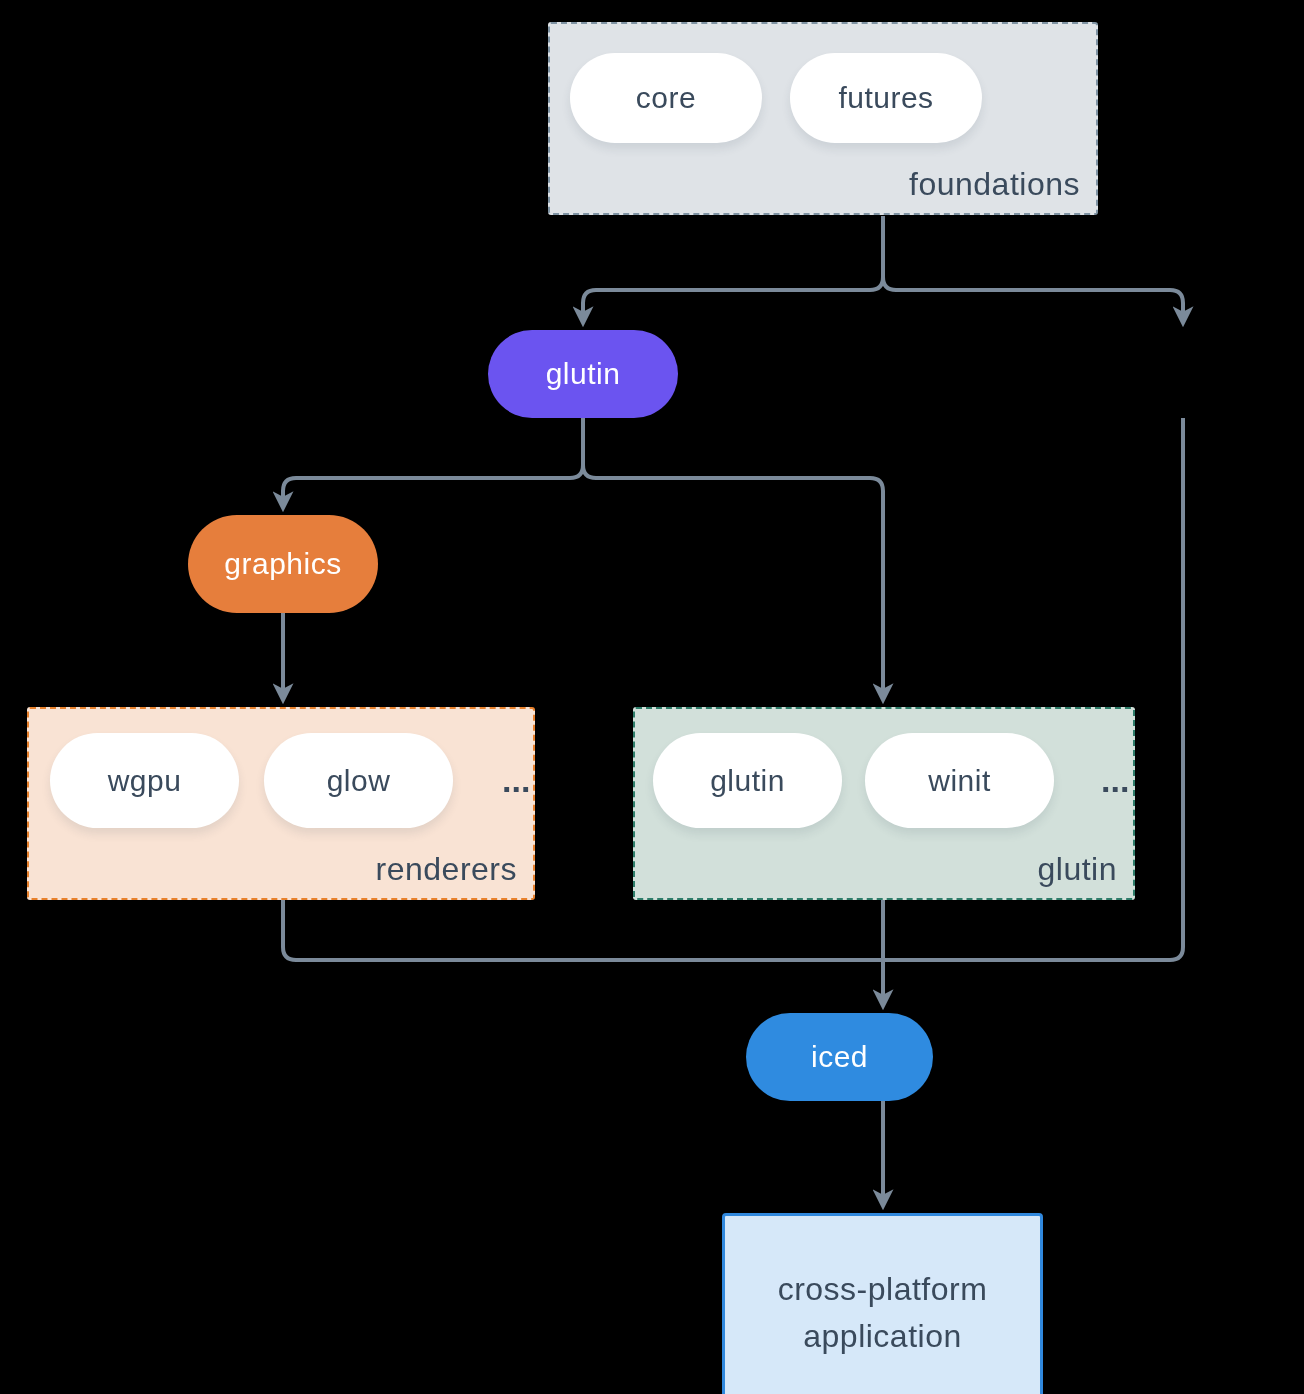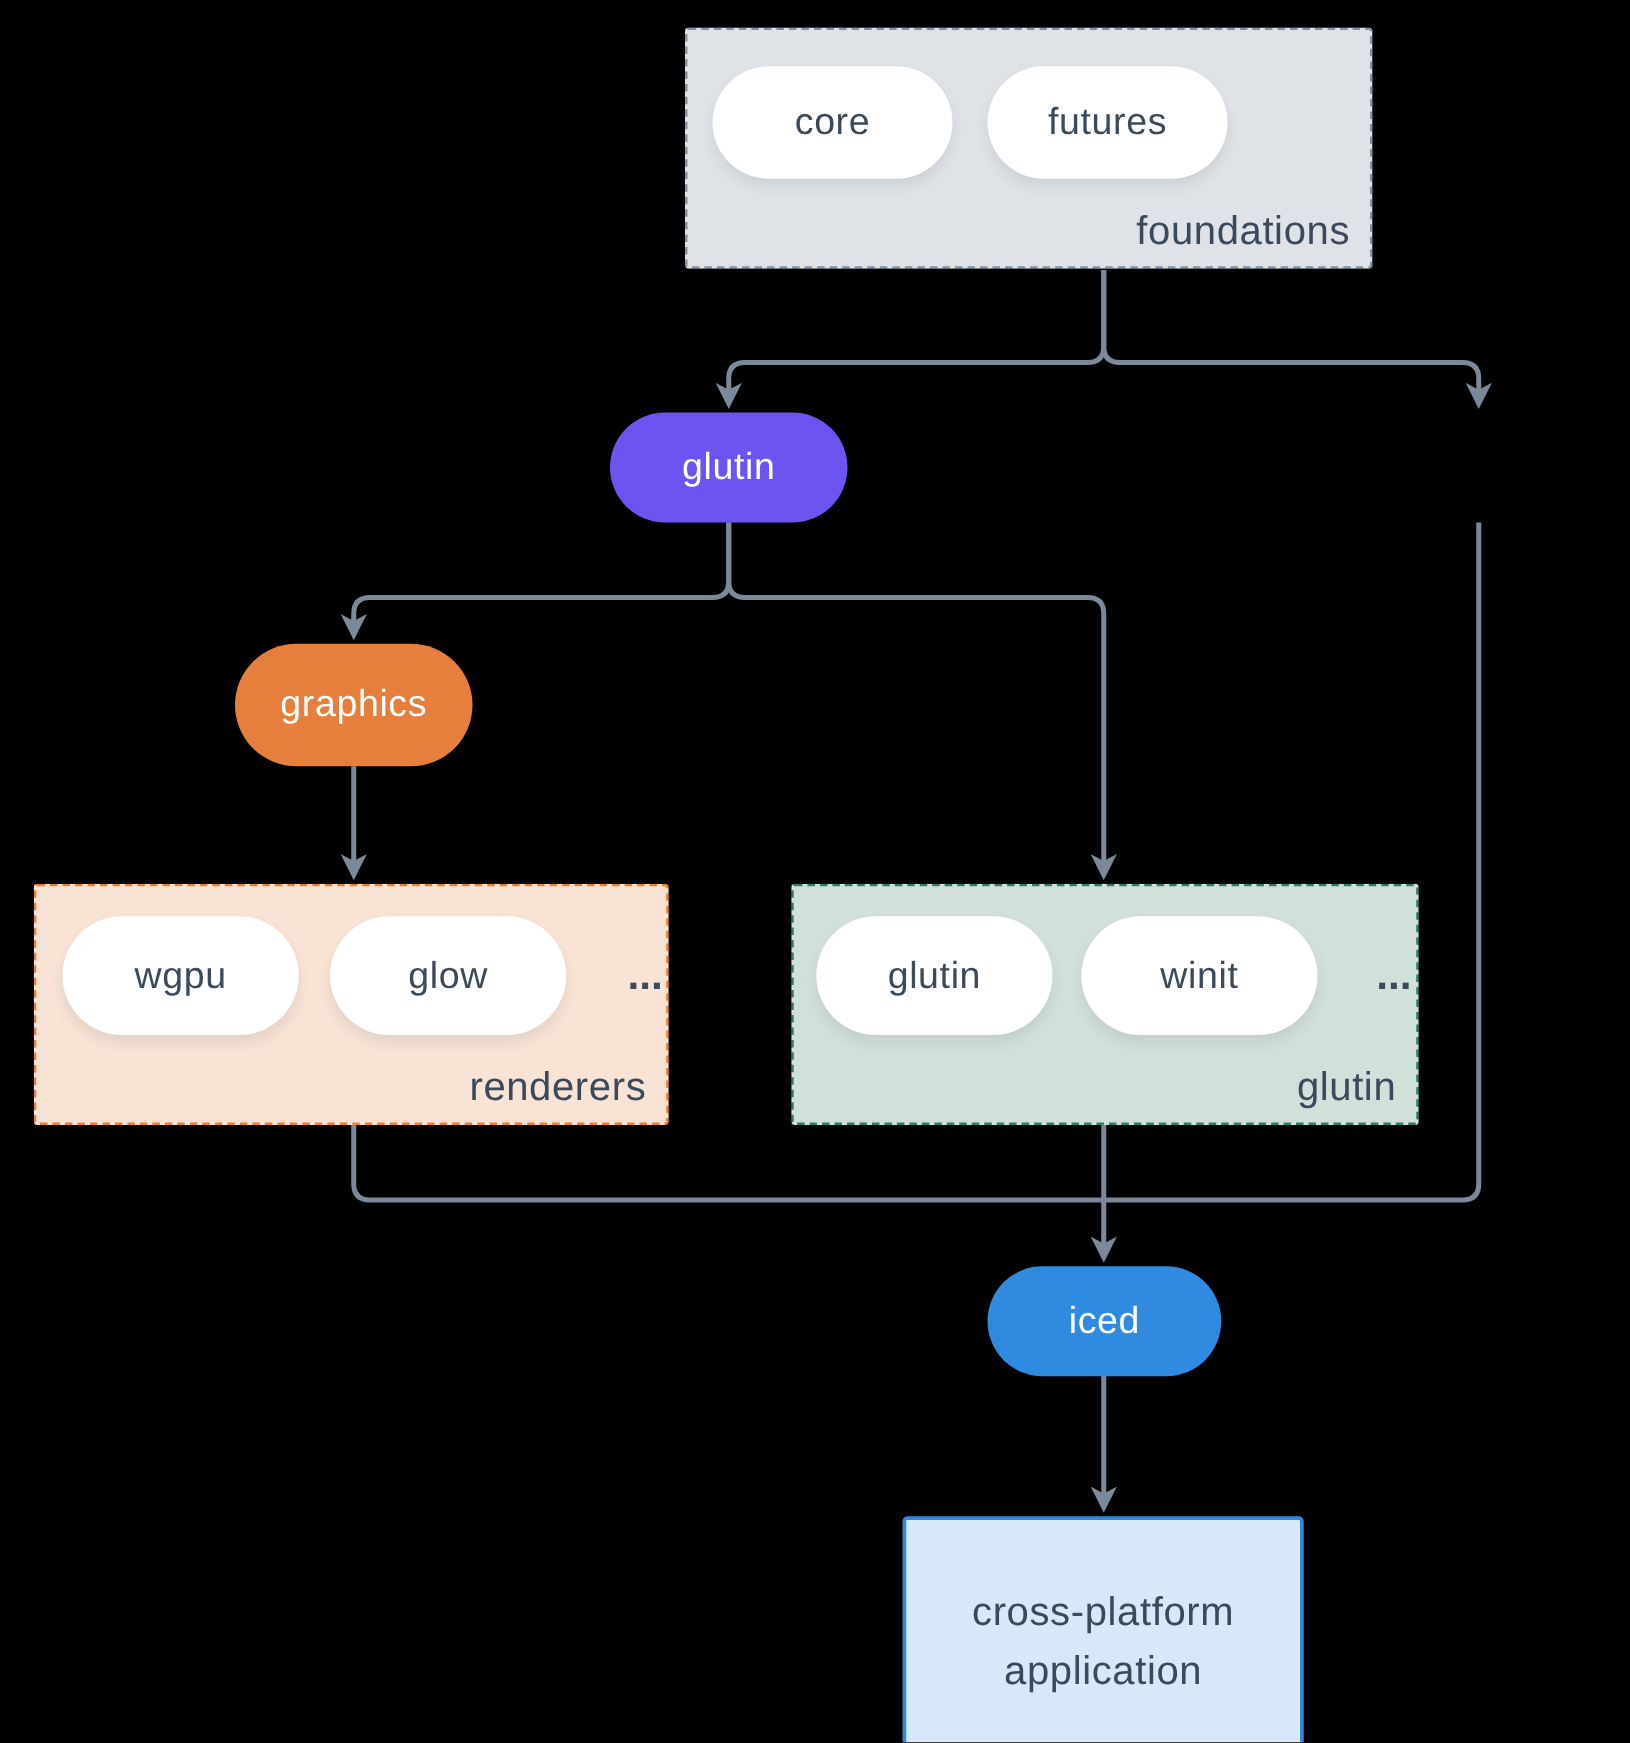--- a/index.html
+++ b/index.html
@@ -75,21 +75,21 @@
     position: absolute;
     display: flex; align-items: center; justify-content: center;
     border-radius: 999px;
     color: #ffffff;
     font-size: 30px;
     letter-spacing: 0.5px;
   }
   .node-native { left: 488px; top: 330px; width: 190px; height: 88px; background: var(--purple, #6b54f0); }
   .node-web { left: 1090px; top: 330px; width: 187px; height: 88px; background: var(--purple, #6b54f0); }
   .node-graphics { left: 188px; top: 515px; width: 190px; height: 98px; background: var(--orange, #e67e3c); }
-  .node-iced { left: 790px; top: 1013px; width: 187px; height: 88px; background: var(--blue, #2f8be0); }
+  .node-iced { left: 746px; top: 1013px; width: 187px; height: 88px; background: var(--blue, #2f8be0); }
   .app-box {
     position: absolute;
     left: 722px; top: 1213px; width: 321px; height: 199px;
     box-sizing: border-box;
     background: var(--app-fill, #d6e8f9);
     border: 3px solid var(--app-border, #3088dd);
     border-radius: 4px;
     display: flex; flex-direction: column; align-items: center; justify-content: center;
     color: var(--node-text, #3a4a5c);
     font-size: 32px;

